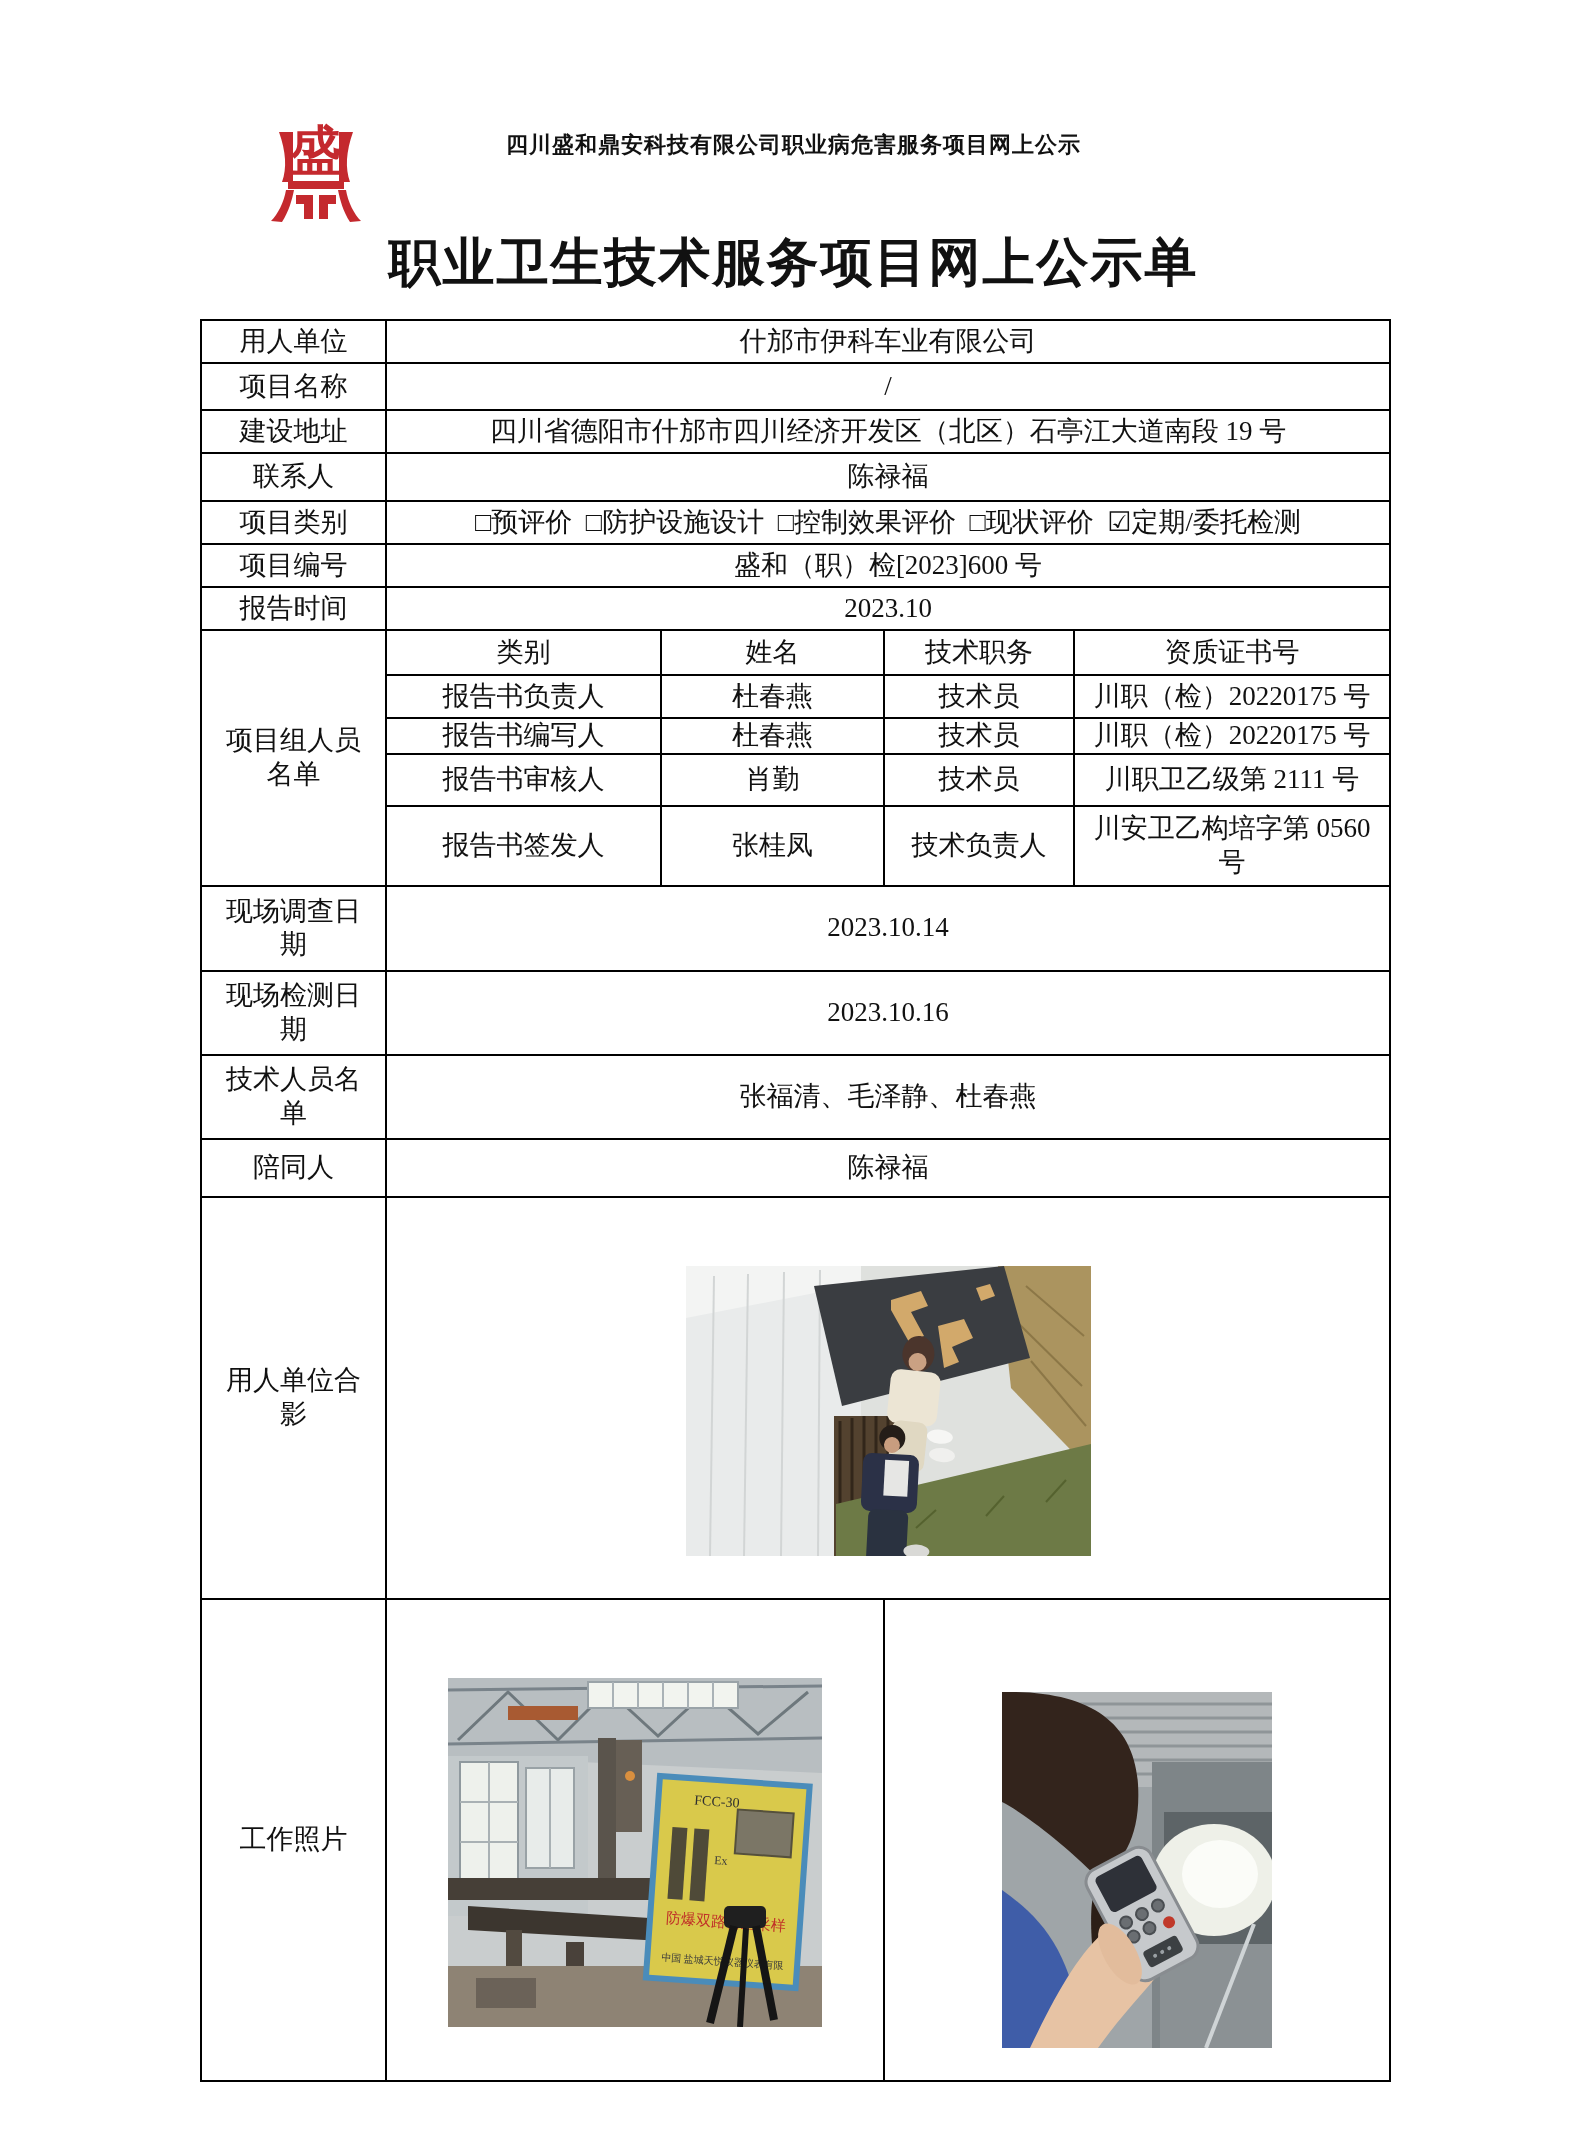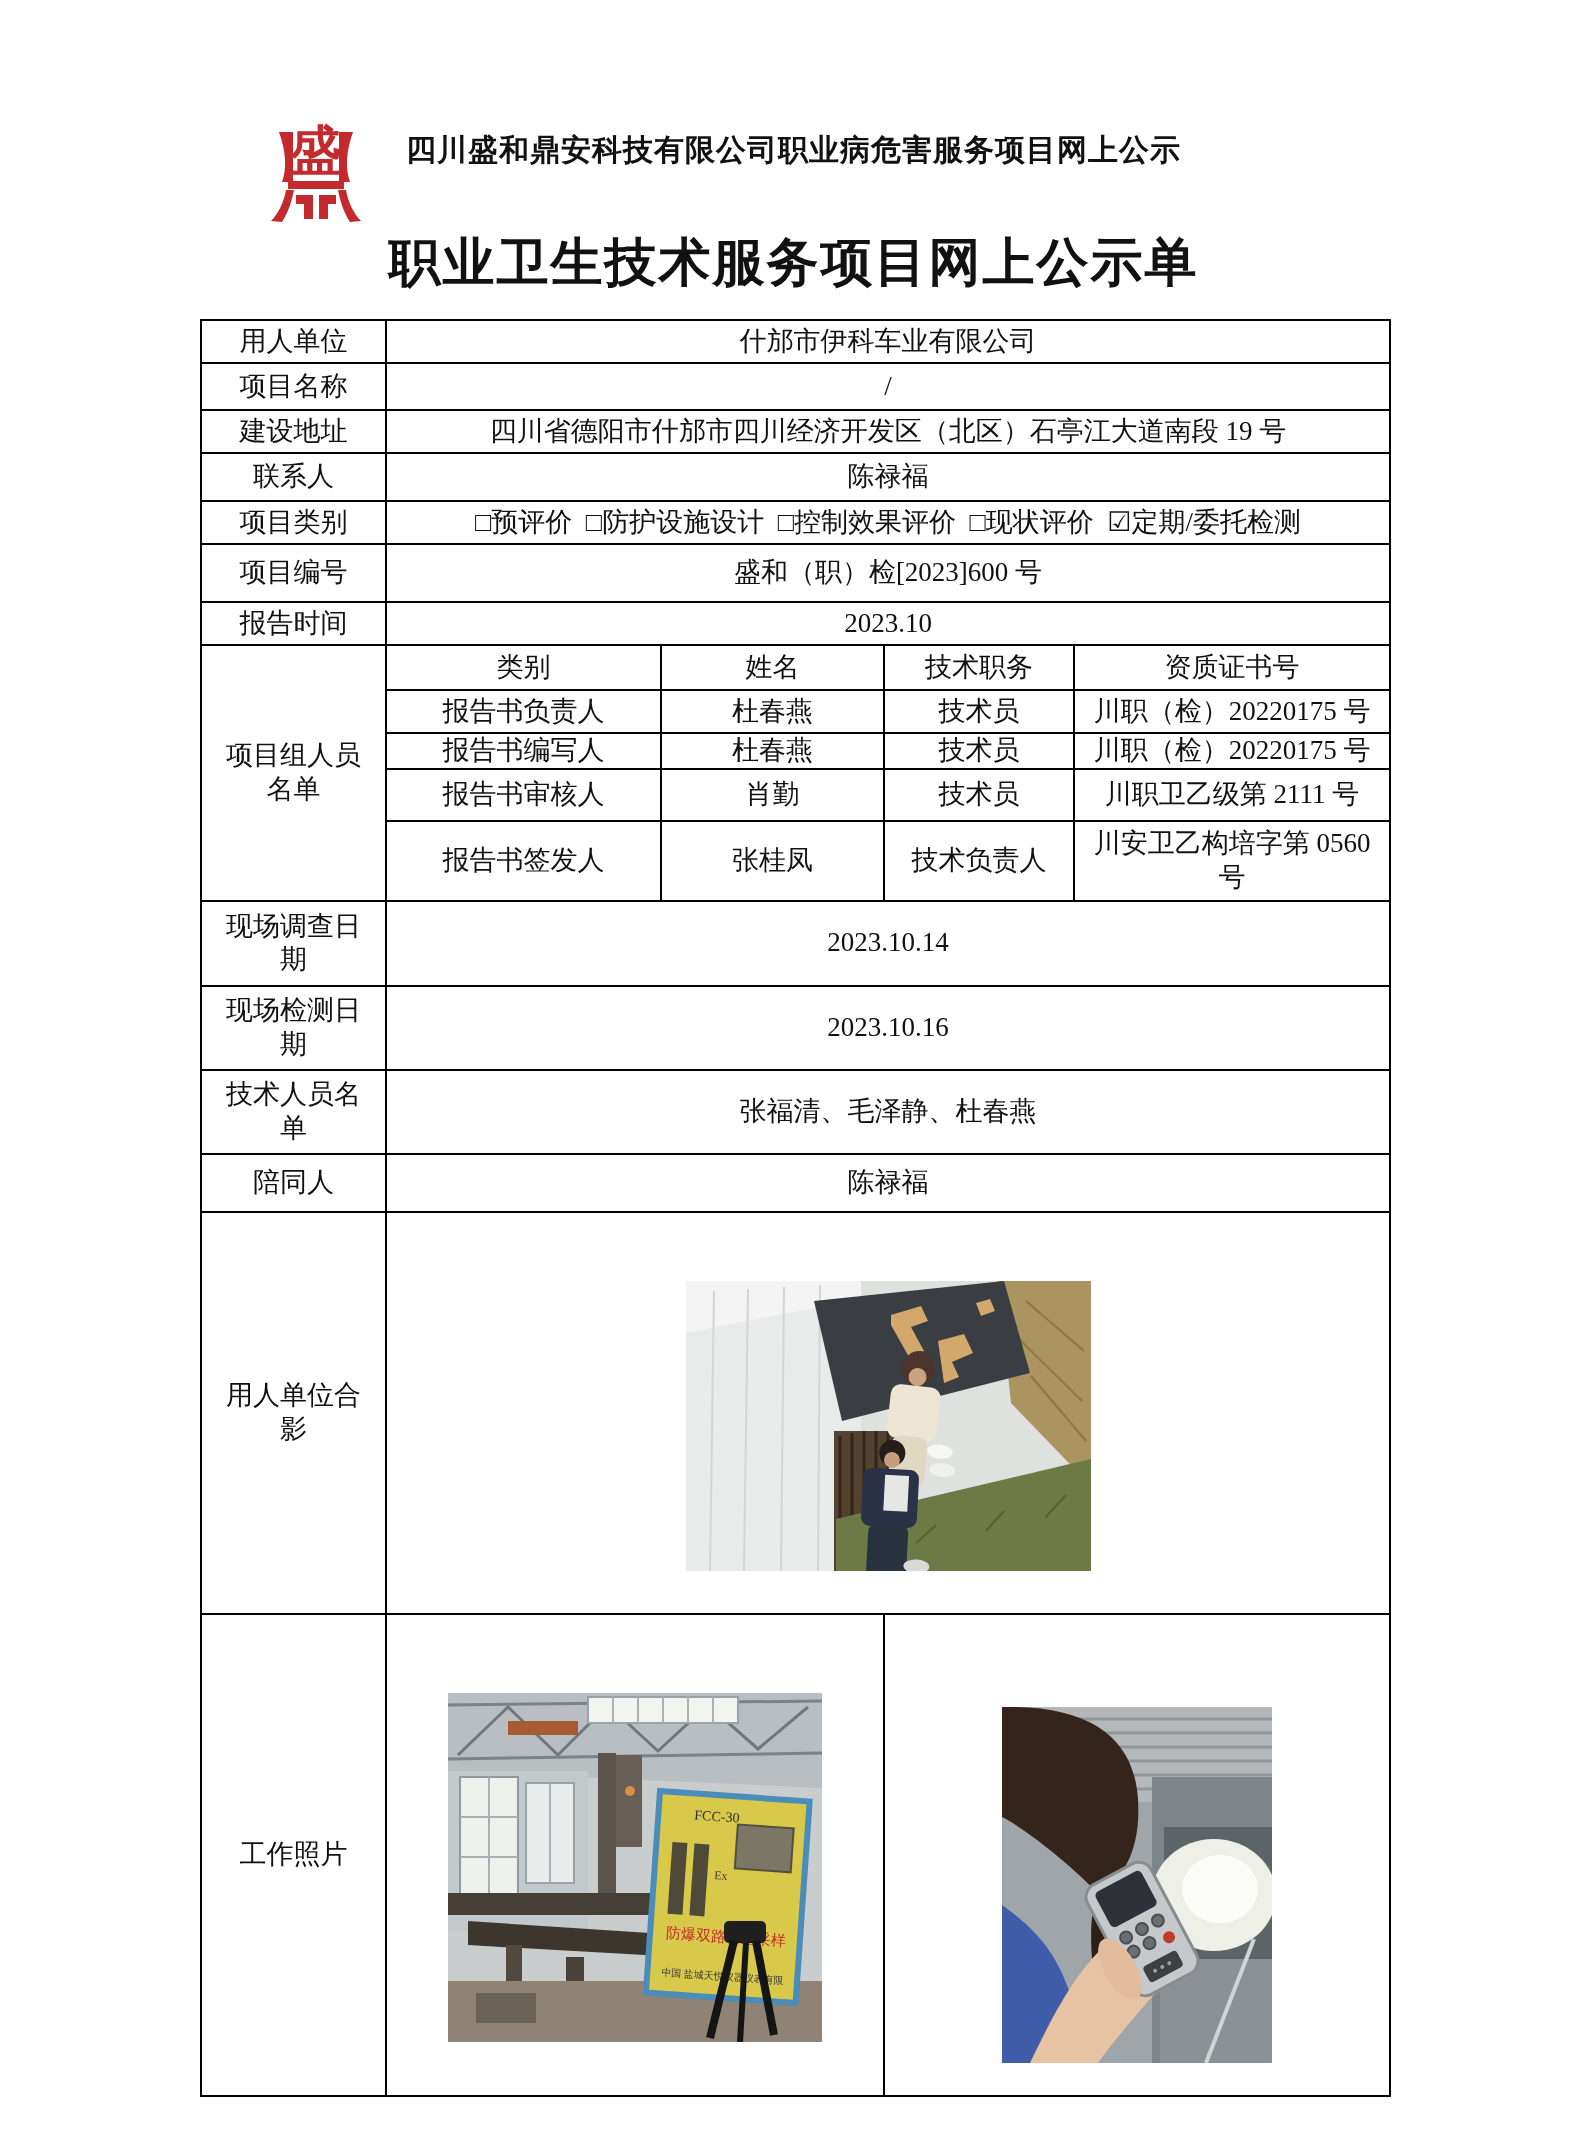--- a/index.html
+++ b/index.html
@@ -8,21 +8,21 @@
     width:1587px;height:2144px;
     background:#ffffff;
     font-family:"Liberation Serif","DejaVu Serif",serif;
     color:#111;
     overflow:hidden;
   }
   
   .logo{position:absolute;left:266px;top:118px;width:100px;height:106px;}
   .header-line{
     position:absolute;left:0;top:130px;width:100%;
-    text-align:center;font-size:30px;font-weight:bold;letter-spacing:1px;
+    text-align:center;font-size:22px;font-weight:bold;letter-spacing:1px;
   }
   .doc-title{
     position:absolute;left:0;top:228px;width:100%;
     text-align:center;font-size:52px;font-weight:bold;letter-spacing:2px;
   }
   
   table.doc{
     position:absolute;left:200px;top:295px;
     width:1189px;table-layout:fixed;border-collapse:collapse;margin-top:24px;
   }
@@ -93,21 +93,21 @@
       <td colspan="4">四川省德阳市什邡市四川经济开发区（北区）石亭江大道南段 19 号</td>
     </tr>
     <tr style="height:48px">
       <td>联系人</td>
       <td colspan="4">陈禄福</td>
     </tr>
     <tr style="height:43px">
       <td>项目类别</td>
       <td colspan="4" class="prewrap">□预评价  □防护设施设计  □控制效果评价  □现状评价  ☑定期/委托检测</td>
     </tr>
-    <tr style="height:58px">
+    <tr style="height:43px">
       <td>项目编号</td>
       <td colspan="4">盛和（职）检[2023]600 号</td>
     </tr>
     <tr style="height:43px">
       <td>报告时间</td>
       <td colspan="4">2023.10</td>
     </tr>
 
     <tr style="height:45px">
       <td rowspan="5" class="multiline">项目组人员

